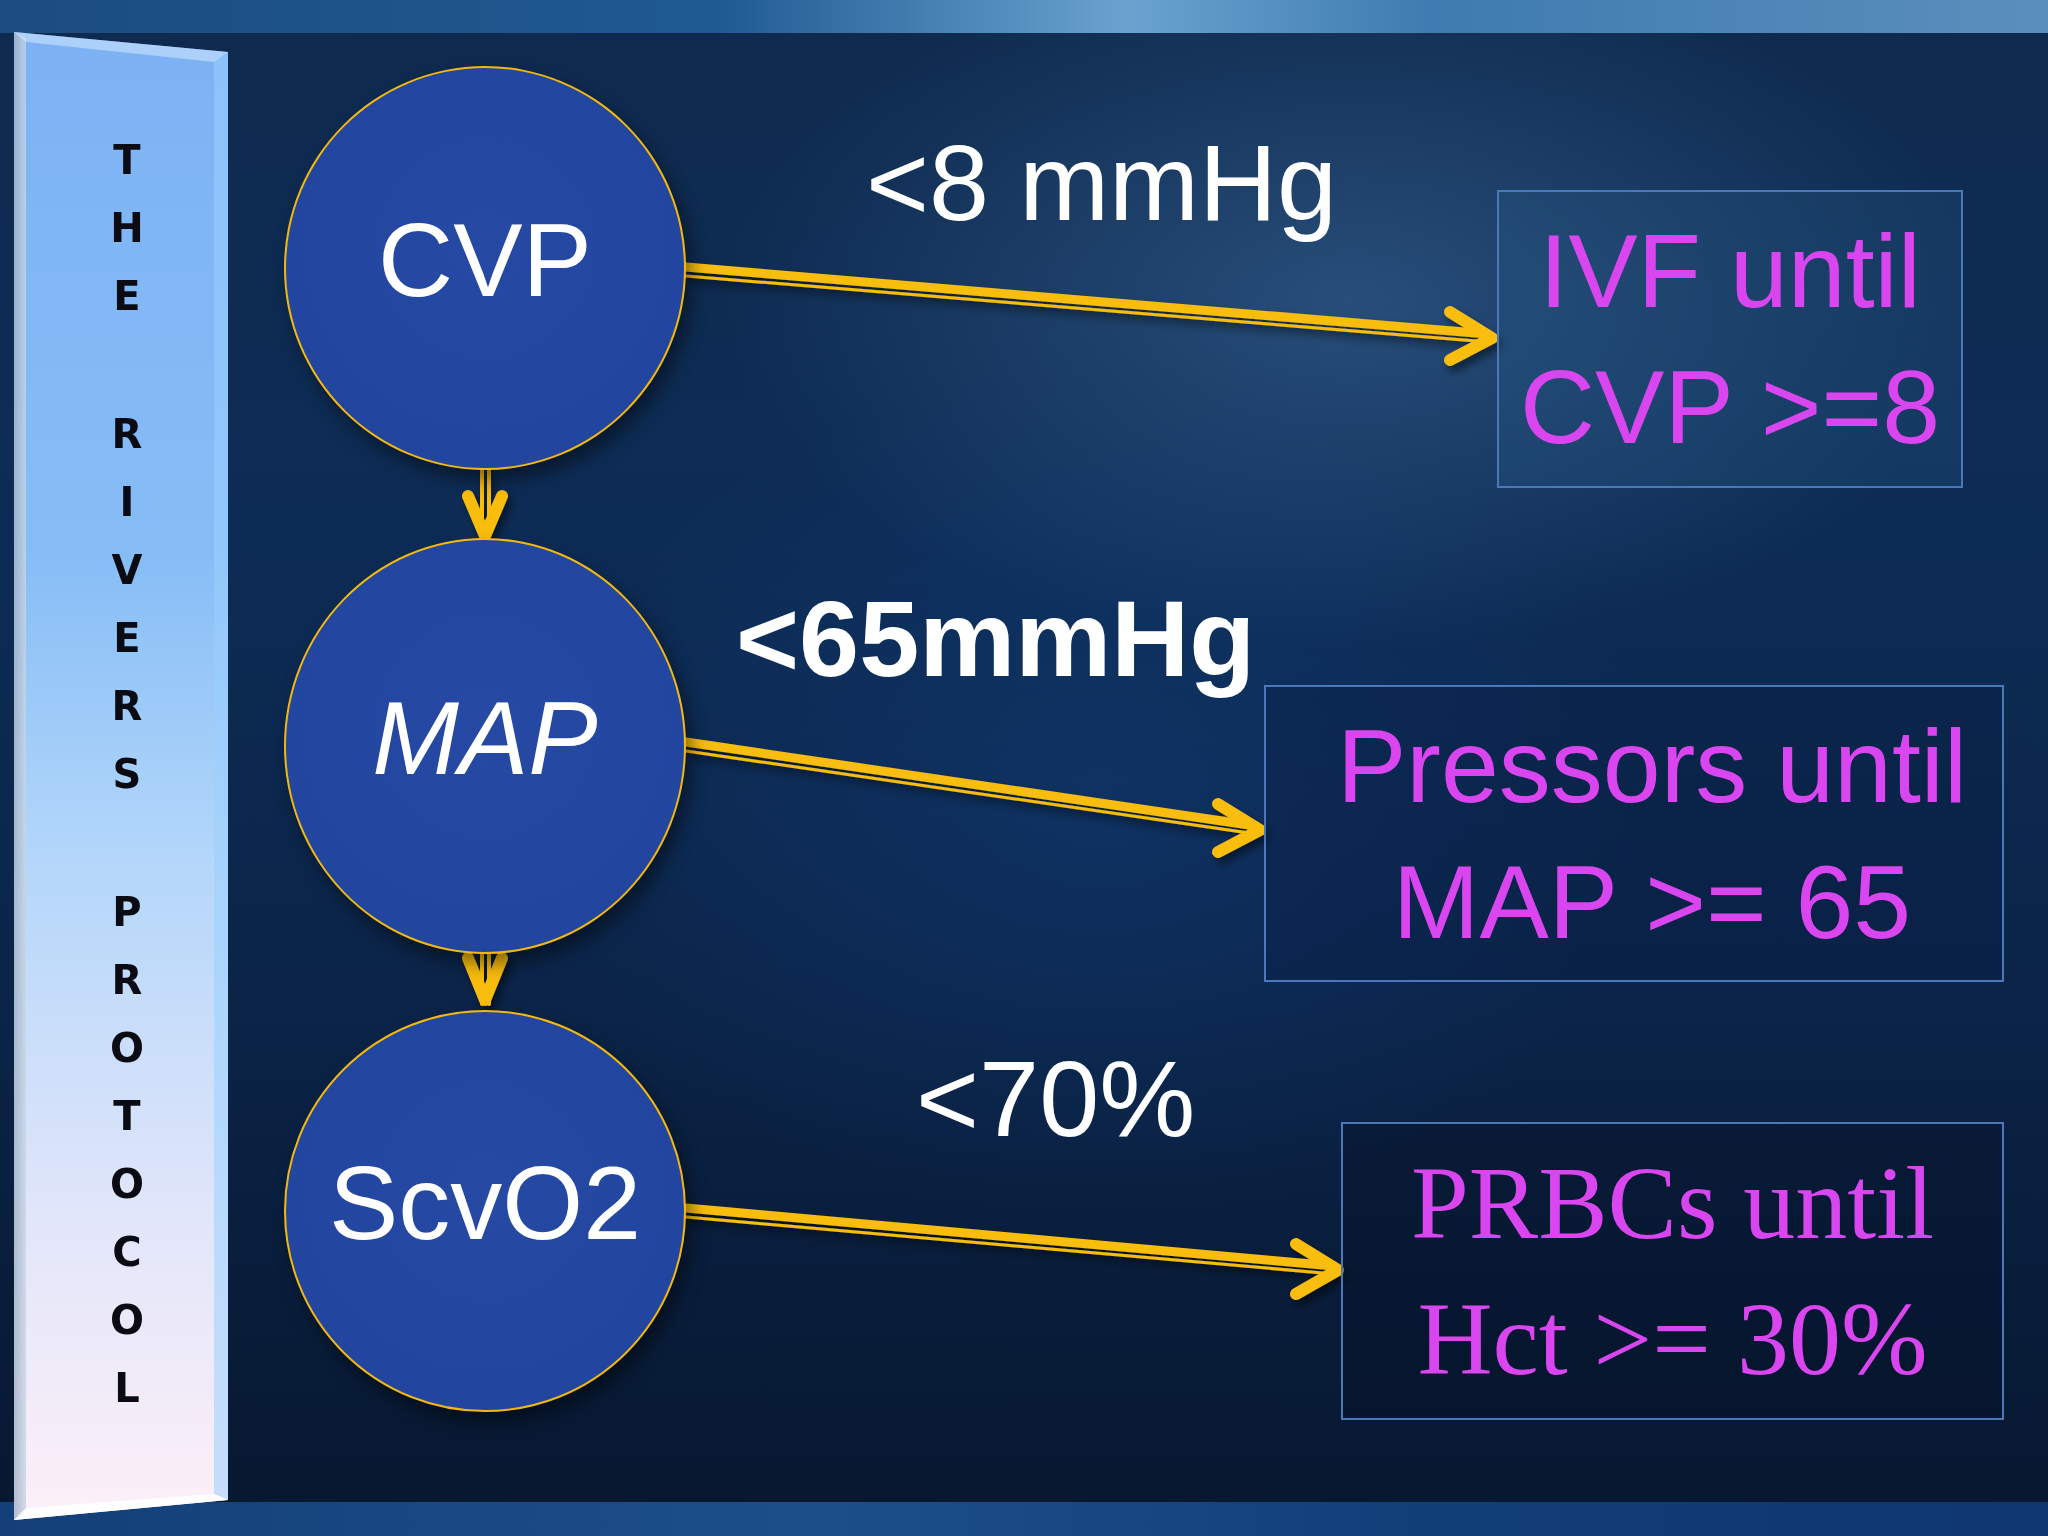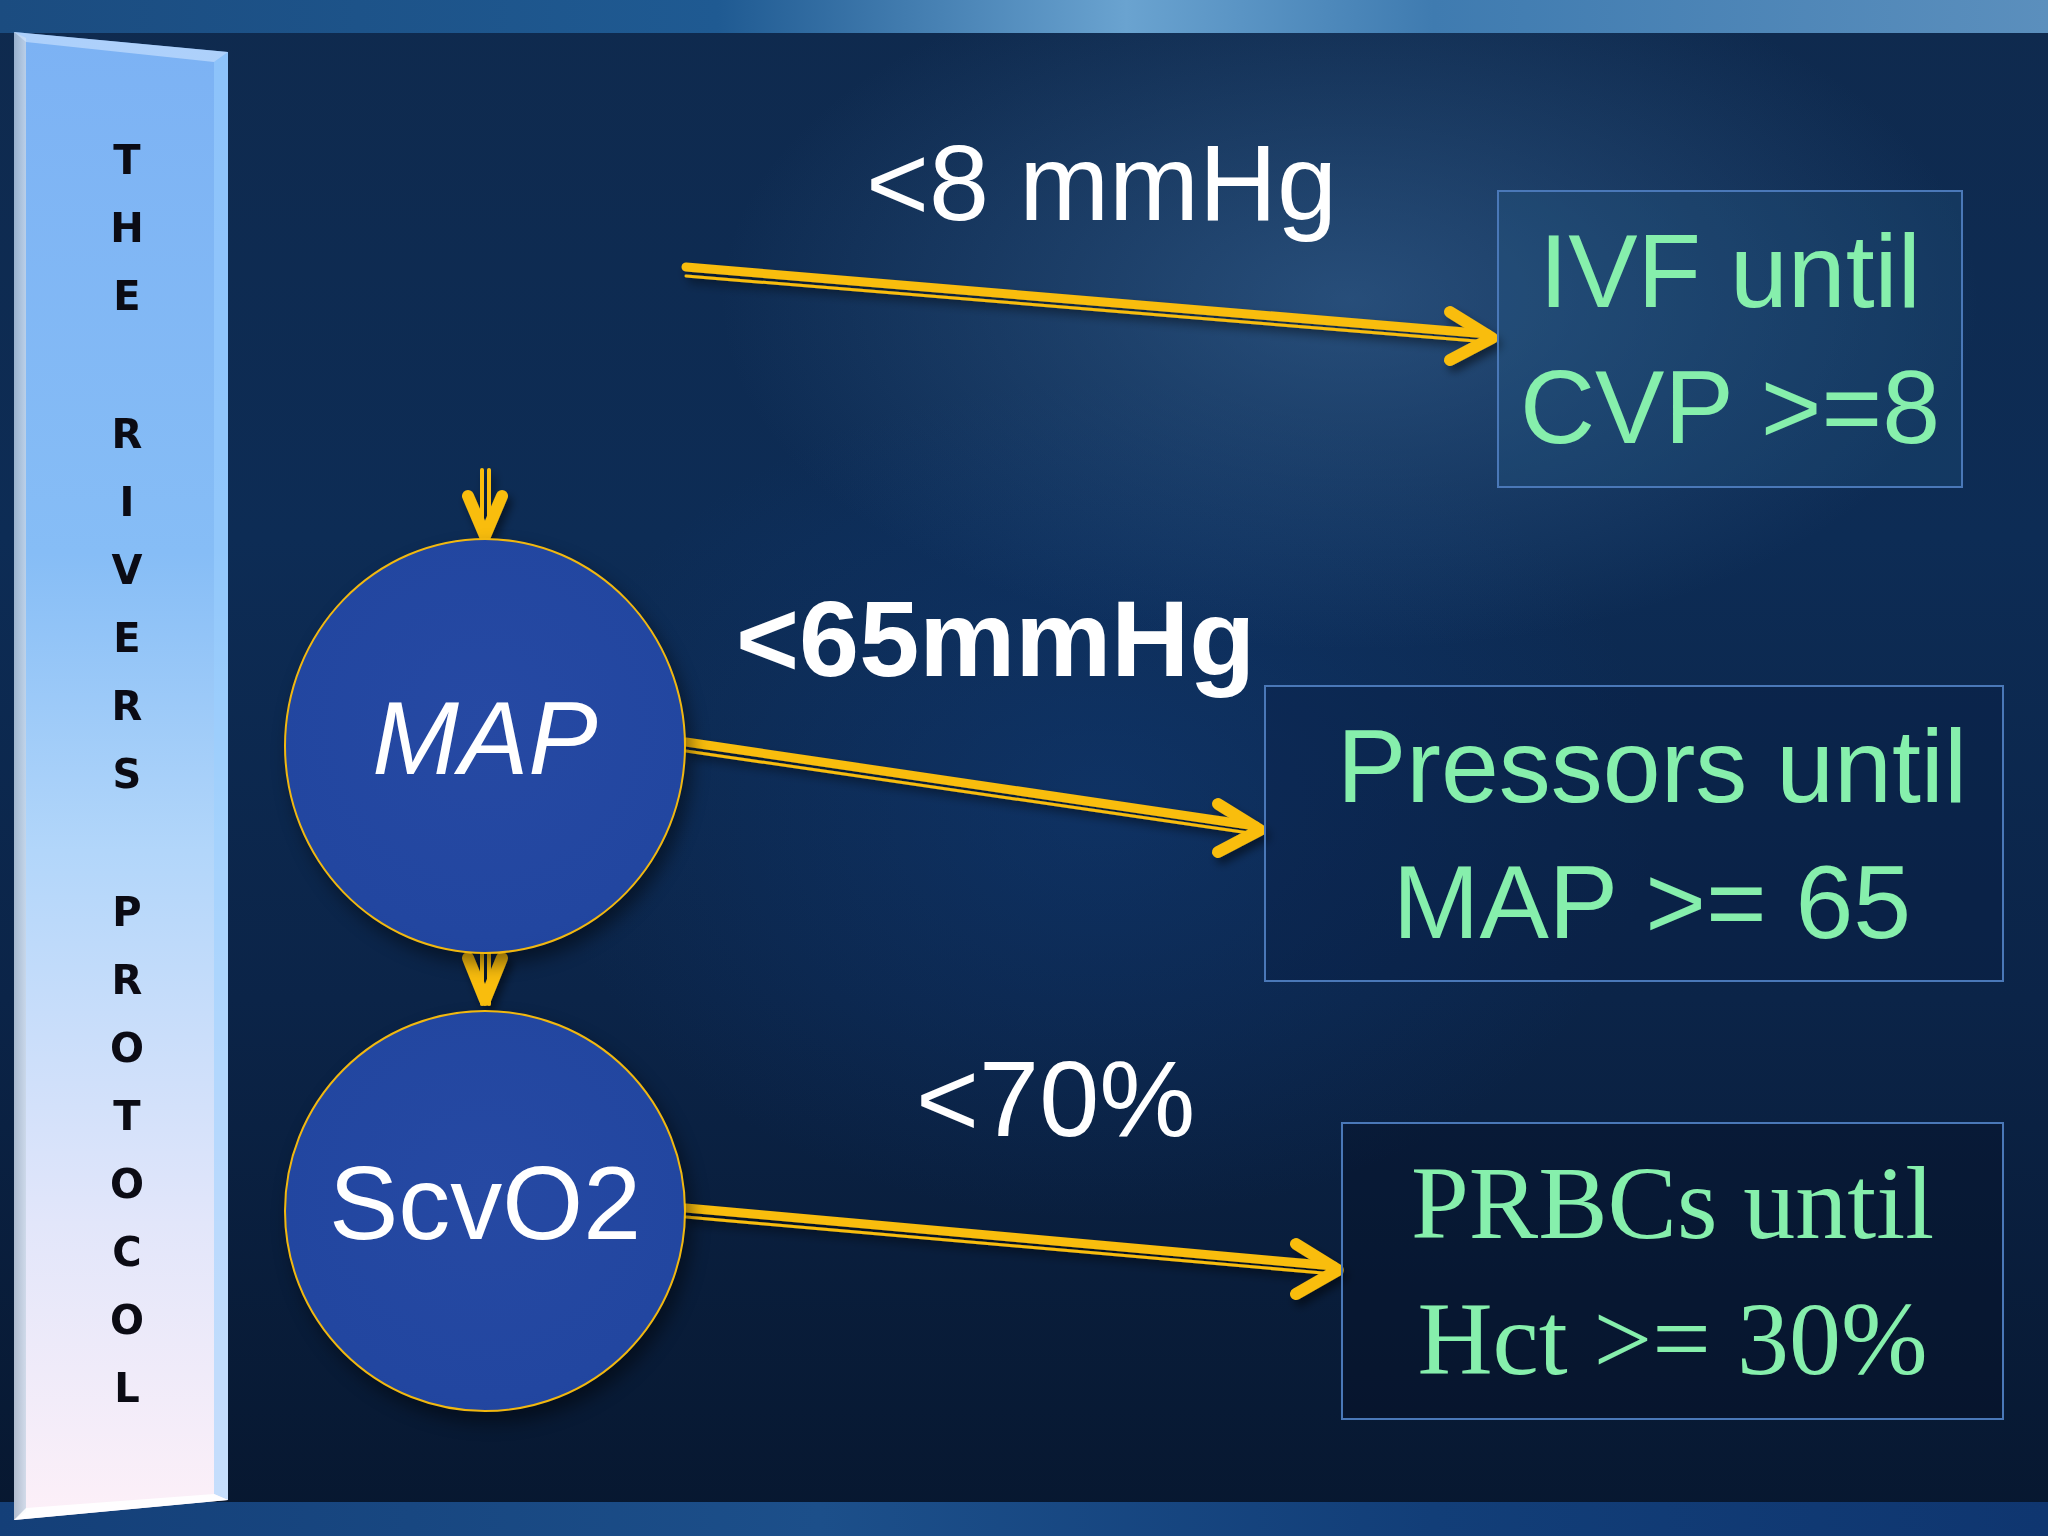--- a/index.html
+++ b/index.html
@@ -44,21 +44,21 @@
     display:flex; align-items:center; justify-content:center;
     color:#ffffff; font-size:104px; letter-spacing:0px;
     box-sizing:border-box;
   }
   .node span { position:relative; top:-8px; }
   .threshold {
     position:absolute; color:#ffffff; font-size:108px; line-height:1; white-space:nowrap;margin-top:25px;
   }
   .action-box {
     position:absolute; border:2px solid #4a78b8; box-sizing:border-box;
-    color:#86efac; text-align:center; font-size:104px; line-height:136px;
+    color:#d946ef; text-align:center; font-size:104px; line-height:136px;
     display:flex; flex-direction:column; justify-content:center; align-items:center;
   }
   .action-box .line { white-space:nowrap; }
   .box-ivf { background: rgba(40,95,140,0.25); }
   .box-pressors { background: rgba(10,30,65,0.35); padding-left: 36px; }
   .box-prbcs { background: rgba(5,15,35,0.35); }
   .arrows { position:absolute; left:0; top:0; pointer-events:none; }
 </style>
 </head>
 <body>
@@ -149,20 +149,23 @@
       </g>
 
       <g>
         <line x1="686" y1="1208" x2="1334" y2="1266" stroke="#f9bd10" stroke-width="9"></line>
         <line x1="686" y1="1217" x2="1334" y2="1274" stroke="#f9bd10" stroke-width="3"></line>
         <polyline points="1296,1244 1338,1270 1296,1294" stroke="#f9bd10" stroke-width="12"></polyline>
       </g>
     </g>
   </svg>
 
+  <div class="node" style="left:284px; top:66px; width:402px; height:404px;">
+    <span>CVP</span>
+  </div>
   <div class="node" style="left:284px; top:538px; width:402px; height:416px;font-style:italic;">
     <span>MAP</span>
   </div>
   <div class="node" style="left:284px; top:1010px; width:402px; height:402px;">
     <span>ScvO2</span>
   </div>
 
   <div class="threshold" style="left:866px; top:104px;">&lt;8 mmHg</div>
   <div class="threshold" style="left:736px; top:560px;font-weight:bold;">&lt;65mmHg</div>
   <div class="threshold" style="left:916px; top:1020px;">&lt;70%</div>

